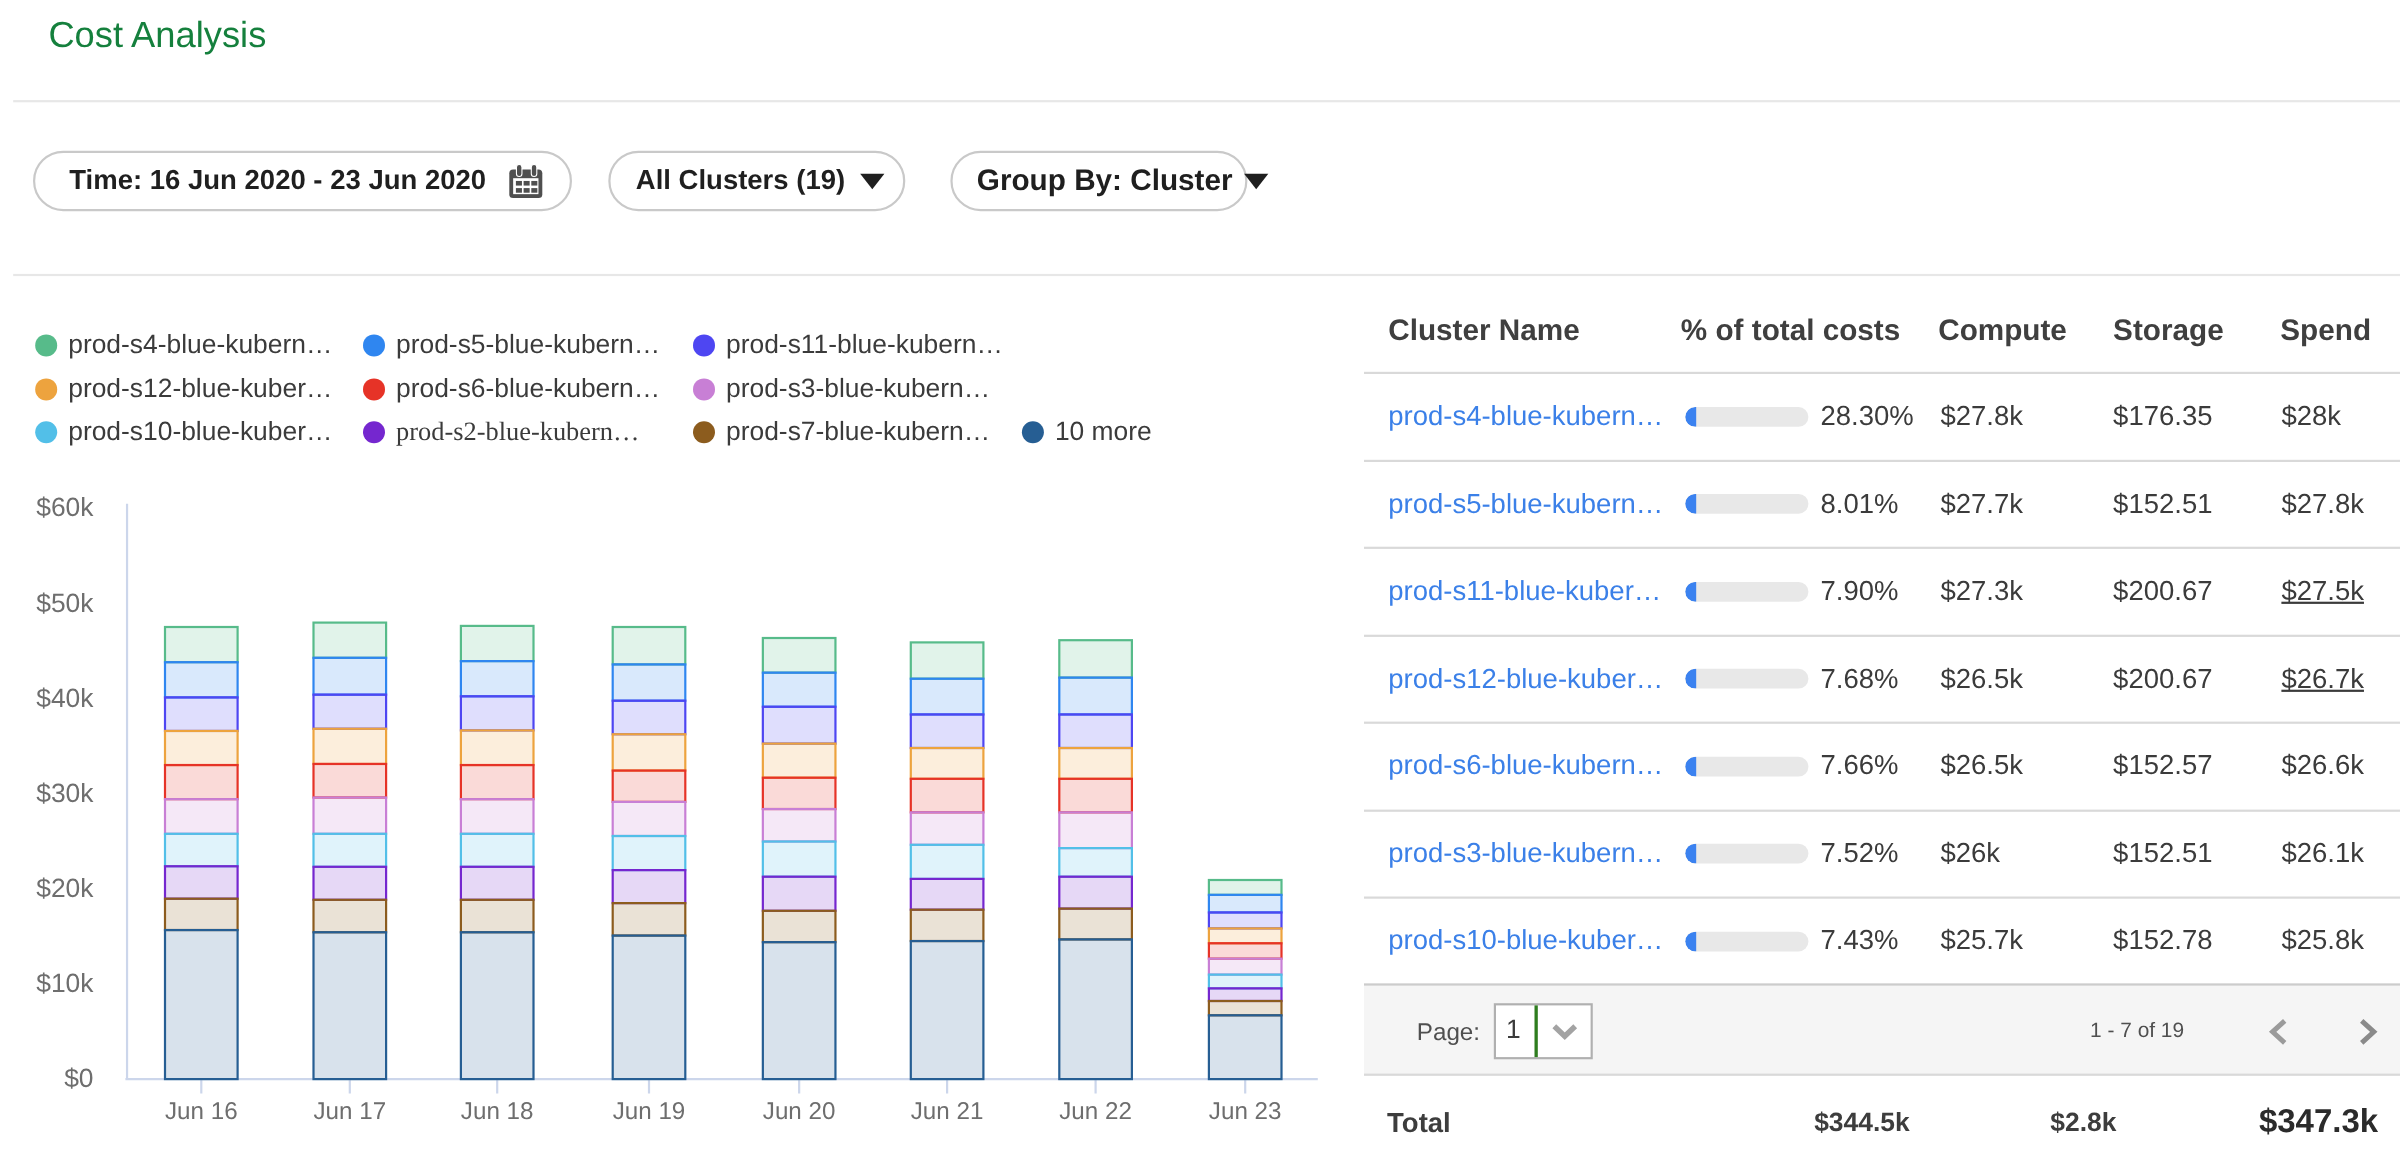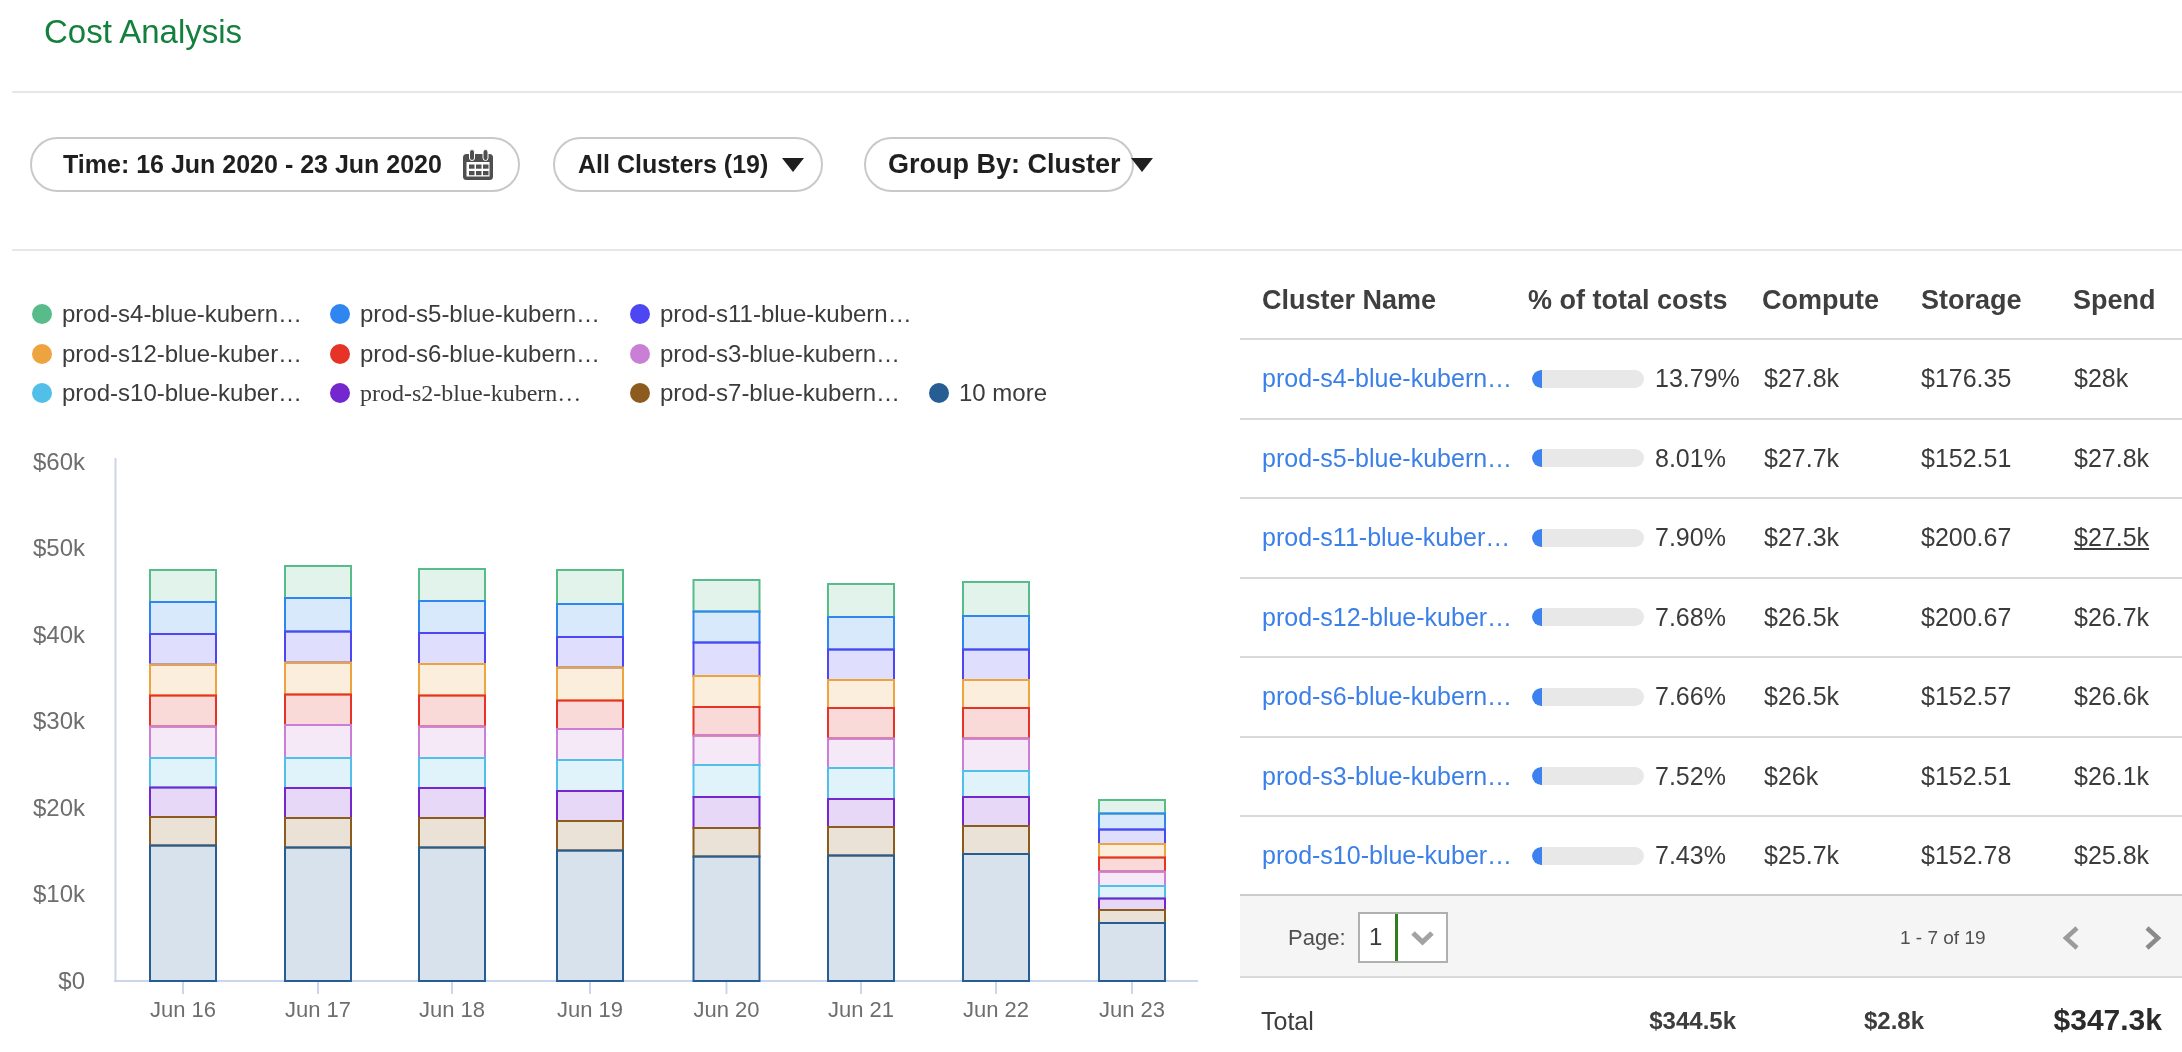--- a/index.html
+++ b/index.html
@@ -167,21 +167,21 @@
 <div class="rowline" style="top:417.5px;"></div>
 <div class="rowline" style="top:497px;"></div>
 <div class="rowline" style="top:576.5px;"></div>
 <div class="rowline" style="top:656px;"></div>
 <div class="rowline" style="top:735.5px;"></div>
 <div class="rowline" style="top:815px;"></div>
 <div class="td link" style="left:1262px;top:364.0px;">prod-s4-blue-kubern…</div>
 <div class="abs" style="left:1532px;top:369.5px;width:112px;height:18px;border-radius:9px;background:#e8e8e8;overflow:hidden;">
     <div style="width:10px;height:18px;background:#3b82f0;border-radius:9px 0 0 9px;"></div>
   </div>
-<div class="td" style="left:1655px;top:364.0px;">13.79%</div>
+<div class="td" style="left:1655px;top:364.0px;">28.30%</div>
 <div class="td" style="left:1764px;top:364.0px;">$27.8k</div>
 <div class="td" style="left:1921px;top:364.0px;">$176.35</div>
 <div class="td" style="left:2074px;top:364.0px;">$28k</div>
 <div class="td link" style="left:1262px;top:443.5px;">prod-s5-blue-kubern…</div>
 <div class="abs" style="left:1532px;top:449px;width:112px;height:18px;border-radius:9px;background:#e8e8e8;overflow:hidden;">
     <div style="width:10px;height:18px;background:#3b82f0;border-radius:9px 0 0 9px;"></div>
   </div>
 <div class="td" style="left:1655px;top:443.5px;">8.01%</div>
 <div class="td" style="left:1764px;top:443.5px;">$27.7k</div>
 <div class="td" style="left:1921px;top:443.5px;">$152.51</div>
@@ -194,21 +194,21 @@
 <div class="td" style="left:1764px;top:523.0px;">$27.3k</div>
 <div class="td" style="left:1921px;top:523.0px;">$200.67</div>
 <div class="td" style="left:2074px;top:523.0px;text-decoration:underline;">$27.5k</div>
 <div class="td link" style="left:1262px;top:602.5px;">prod-s12-blue-kuber…</div>
 <div class="abs" style="left:1532px;top:608px;width:112px;height:18px;border-radius:9px;background:#e8e8e8;overflow:hidden;">
     <div style="width:10px;height:18px;background:#3b82f0;border-radius:9px 0 0 9px;"></div>
   </div>
 <div class="td" style="left:1655px;top:602.5px;">7.68%</div>
 <div class="td" style="left:1764px;top:602.5px;">$26.5k</div>
 <div class="td" style="left:1921px;top:602.5px;">$200.67</div>
-<div class="td" style="left:2074px;top:602.5px;">$26.7k</div>
+<div class="td" style="left:2074px;top:602.5px;text-decoration:underline;">$26.7k</div>
 <div class="td link" style="left:1262px;top:682.0px;">prod-s6-blue-kubern…</div>
 <div class="abs" style="left:1532px;top:687.5px;width:112px;height:18px;border-radius:9px;background:#e8e8e8;overflow:hidden;">
     <div style="width:10px;height:18px;background:#3b82f0;border-radius:9px 0 0 9px;"></div>
   </div>
 <div class="td" style="left:1655px;top:682.0px;">7.66%</div>
 <div class="td" style="left:1764px;top:682.0px;">$26.5k</div>
 <div class="td" style="left:1921px;top:682.0px;">$152.57</div>
 <div class="td" style="left:2074px;top:682.0px;">$26.6k</div>
 <div class="td link" style="left:1262px;top:761.5px;">prod-s3-blue-kubern…</div>
 <div class="abs" style="left:1532px;top:767px;width:112px;height:18px;border-radius:9px;background:#e8e8e8;overflow:hidden;">
@@ -234,16 +234,16 @@
 <svg class="abs" style="left:1410px;top:930px;" width="25" height="16" viewBox="0 0 25 16">
     <polyline points="3,3 12.5,12 22,3" fill="none" stroke="#a3a3a3" stroke-width="5"></polyline>
   </svg>
 <div class="abs" style="left:1900px;top:927px;font-size:19px;color:#4f4f4f;">1 - 7 of 19</div>
 <svg class="abs" style="left:2062px;top:926px;" width="19" height="24" viewBox="0 0 19 24">
     <polyline points="15,2 4,12 15,22" fill="none" stroke="#9b9b9b" stroke-width="4.5"></polyline>
   </svg>
 <svg class="abs" style="left:2143px;top:926px;" width="19" height="24" viewBox="0 0 19 24">
     <polyline points="4,2 15,12 4,22" fill="none" stroke="#8a8a8a" stroke-width="4.5"></polyline>
   </svg>
-<div class="abs" style="left:1261px;top:1007px;font-size:25px;font-weight:normal;color:#3d3d3d;">Total</div>
+<div class="abs" style="left:1261px;top:1007px;font-size:25px;font-weight:bold;color:#3d3d3d;">Total</div>
 <div class="abs" style="right:446px;top:1007px;font-size:24px;font-weight:bold;color:#3d3d3d;">$344.5k</div>
 <div class="abs" style="right:258px;top:1007px;font-size:24px;font-weight:bold;color:#3d3d3d;">$2.8k</div>
 <div class="abs" style="right:20px;top:1003px;font-size:30px;font-weight:bold;color:#2b2b2b;">$347.3k</div>
 
 </body></html>

